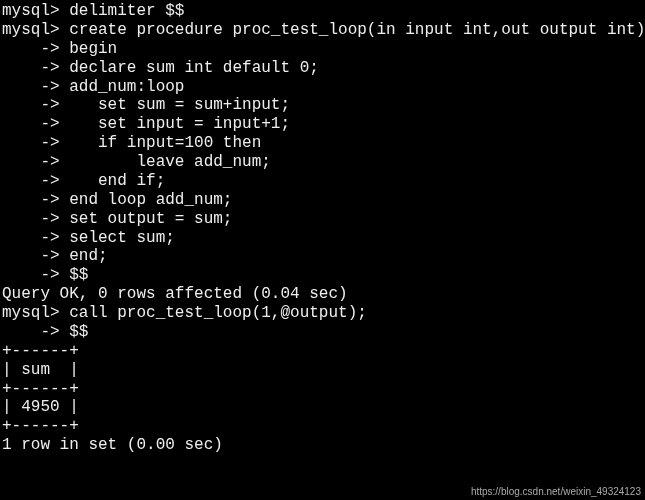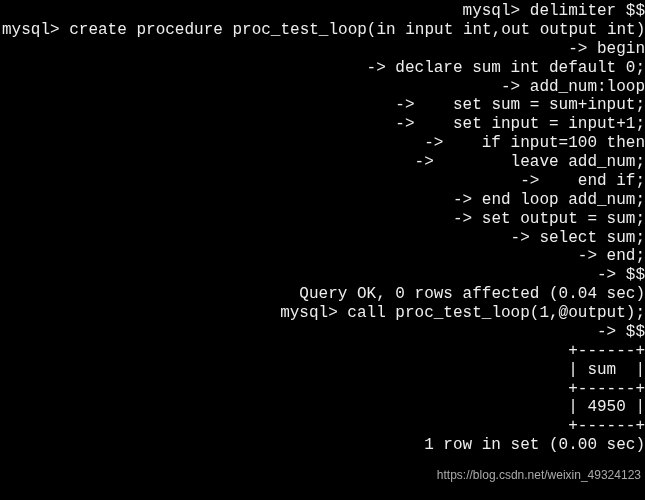--- a/index.html
+++ b/index.html
@@ -12,26 +12,26 @@
     font-family: "Courier New", monospace;
     font-size: 16px;
     line-height: 1.18;
     overflow: hidden;
     position: relative;
   }
   .terminal {
     padding: 2px 0 0 2px;
     white-space: pre;
   }
-  .line { display: block; text-align: right; }
+  .line { display: block; }
   .watermark {
     position: absolute;
-    bottom: 18px;
+    bottom: 2px;
     right: 4px;
-    font-size: 12px;
+    font-size: 10px;
     color: #aaa;
     font-family: Arial, sans-serif;
     margin-top: 28px;
   }
 </style>
 </head>
 <body>
 
 <div class="terminal" id="terminal"><span class="line">mysql&gt; delimiter $$</span><span class="line">mysql&gt; create procedure proc_test_loop(in input int,out output int)</span><span class="line">    -&gt; begin</span><span class="line">    -&gt; declare sum int default 0;</span><span class="line">    -&gt; add_num:loop</span><span class="line">    -&gt;    set sum = sum+input;</span><span class="line">    -&gt;    set input = input+1;</span><span class="line">    -&gt;    if input=100 then</span><span class="line">    -&gt;        leave add_num;</span><span class="line">    -&gt;    end if;</span><span class="line">    -&gt; end loop add_num;</span><span class="line">    -&gt; set output = sum;</span><span class="line">    -&gt; select sum;</span><span class="line">    -&gt; end;</span><span class="line">    -&gt; $$</span><span class="line">Query OK, 0 rows affected (0.04 sec)</span><span class="line"></span><span class="line">mysql&gt; call proc_test_loop(1,@output);</span><span class="line">    -&gt; $$</span><span class="line">+------+</span><span class="line">| sum  |</span><span class="line">+------+</span><span class="line">| 4950 |</span><span class="line">+------+</span><span class="line">1 row in set (0.00 sec)</span></div>
 

